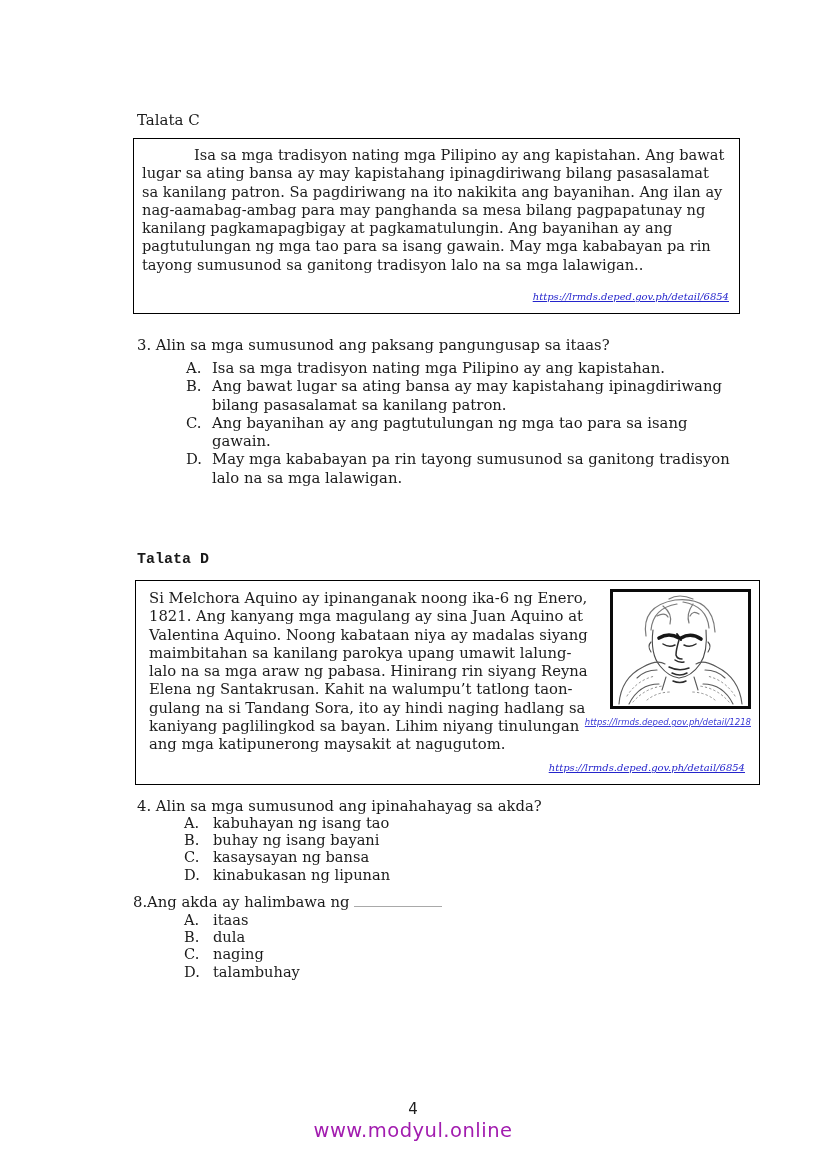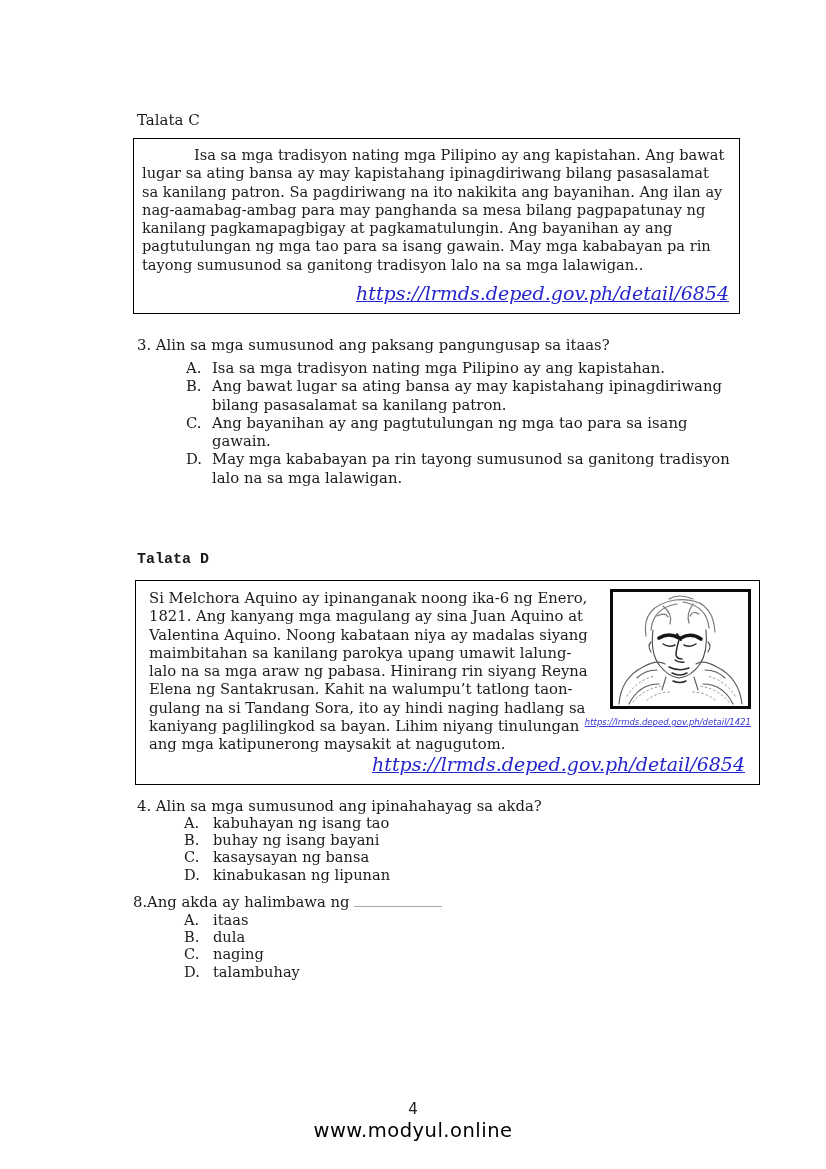--- a/index.html
+++ b/index.html
@@ -29,21 +29,21 @@
     margin: 0;
     font-size: 14.6px;
     line-height: 18.3px;
     color: #1c1c1c;
   }
   .indent-first { text-indent: 52px; }
 
   a.src-link {
     color: #2424cc;
     font-style: italic;
-    font-size: 19px;
+    font-size: 10px;
     text-decoration: underline;
     font-family: "DejaVu Serif", serif;
     margin-left: 46px;
   }
   a.small-link {
     color: #3a3ad6;
     font-style: italic;
     font-size: 8.5px;
     text-decoration: underline;
     white-space: nowrap;
@@ -100,21 +100,21 @@
     text-align: center;
     font-family: "DejaVu Sans", "Liberation Sans", sans-serif;
     font-size: 15px;
     color: #1e1e1e;
   }
   .watermark {
     width: 100%;
     text-align: center;
     font-family: "DejaVu Sans", "Liberation Sans", sans-serif;
     font-size: 19.5px;
-    color: #000000;
+    color: #a21caf;
     letter-spacing: 0.5px;
   }
 </style>
 </head>
 <body>
 
 <div class="abs section-label" style="left:137px; top:111px;">Talata C</div>
 
 <div class="abs passage-box" style="left:133px; top:138px; width:607px; height:176px; padding:7px 10px 0 8px;">
   <p class="passage-text indent-first" style="width:585px;">Isa sa mga tradisyon nating mga Pilipino ay ang kapistahan. Ang bawat lugar sa ating bansa ay may kapistahang ipinagdiriwang bilang pasasalamat sa kanilang patron. Sa pagdiriwang na ito nakikita ang bayanihan. Ang ilan ay nag-aamabag-ambag para may panghanda sa mesa bilang pagpapatunay ng kanilang pagkamapagbigay at pagkamatulungin. Ang bayanihan ay ang pagtutulungan ng mga tao para sa isang gawain. May mga kababayan pa rin tayong sumusunod sa ganitong tradisyon lalo na sa mga lalawigan..</p>
@@ -204,21 +204,21 @@
 
           <path d="M14,104 Q24,88 42,84"></path>
           <path d="M20,110 Q32,96 50,94"></path>
           <path d="M122,104 Q112,88 94,84"></path>
           <path d="M116,110 Q104,96 86,94"></path>
           <path d="M34,108 Q44,100 58,100"></path>
           <path d="M102,108 Q92,100 78,100"></path>
         </g>
       </svg>
     </div>
-    <a class="small-link portrait-caption" href="#">https://lrmds.deped.gov.ph/detail/1421</a>
+    <a class="small-link portrait-caption" href="#">https://lrmds.deped.gov.ph/detail/1218</a>
   </div>
 
   <p class="passage-text" style="font-size:14.8px;">Si Melchora Aquino ay ipinanganak noong ika-6 ng Enero, 1821. Ang kanyang mga magulang ay sina Juan Aquino at Valentina Aquino. Noong kabataan niya ay madalas siyang maimbitahan sa kanilang parokya upang umawit lalung-lalo na sa mga araw ng pabasa. Hinirang rin siyang Reyna Elena ng Santakrusan. Kahit na walumpu’t tatlong taon-gulang na si Tandang Sora, ito ay hindi naging hadlang sa kaniyang paglilingkod sa bayan. Lihim niyang tinulungan ang mga katipunerong maysakit at nagugutom.</p>
 
   <div class="box-link-row" style="right:14px;">
     <a class="src-link" href="#">https://lrmds.deped.gov.ph/detail/6854</a>
   </div>
 </div>
 
 <div class="abs question" style="left:137px; top:797px; width:600px;">4. Alin sa mga sumusunod ang ipinahahayag sa akda?</div>

